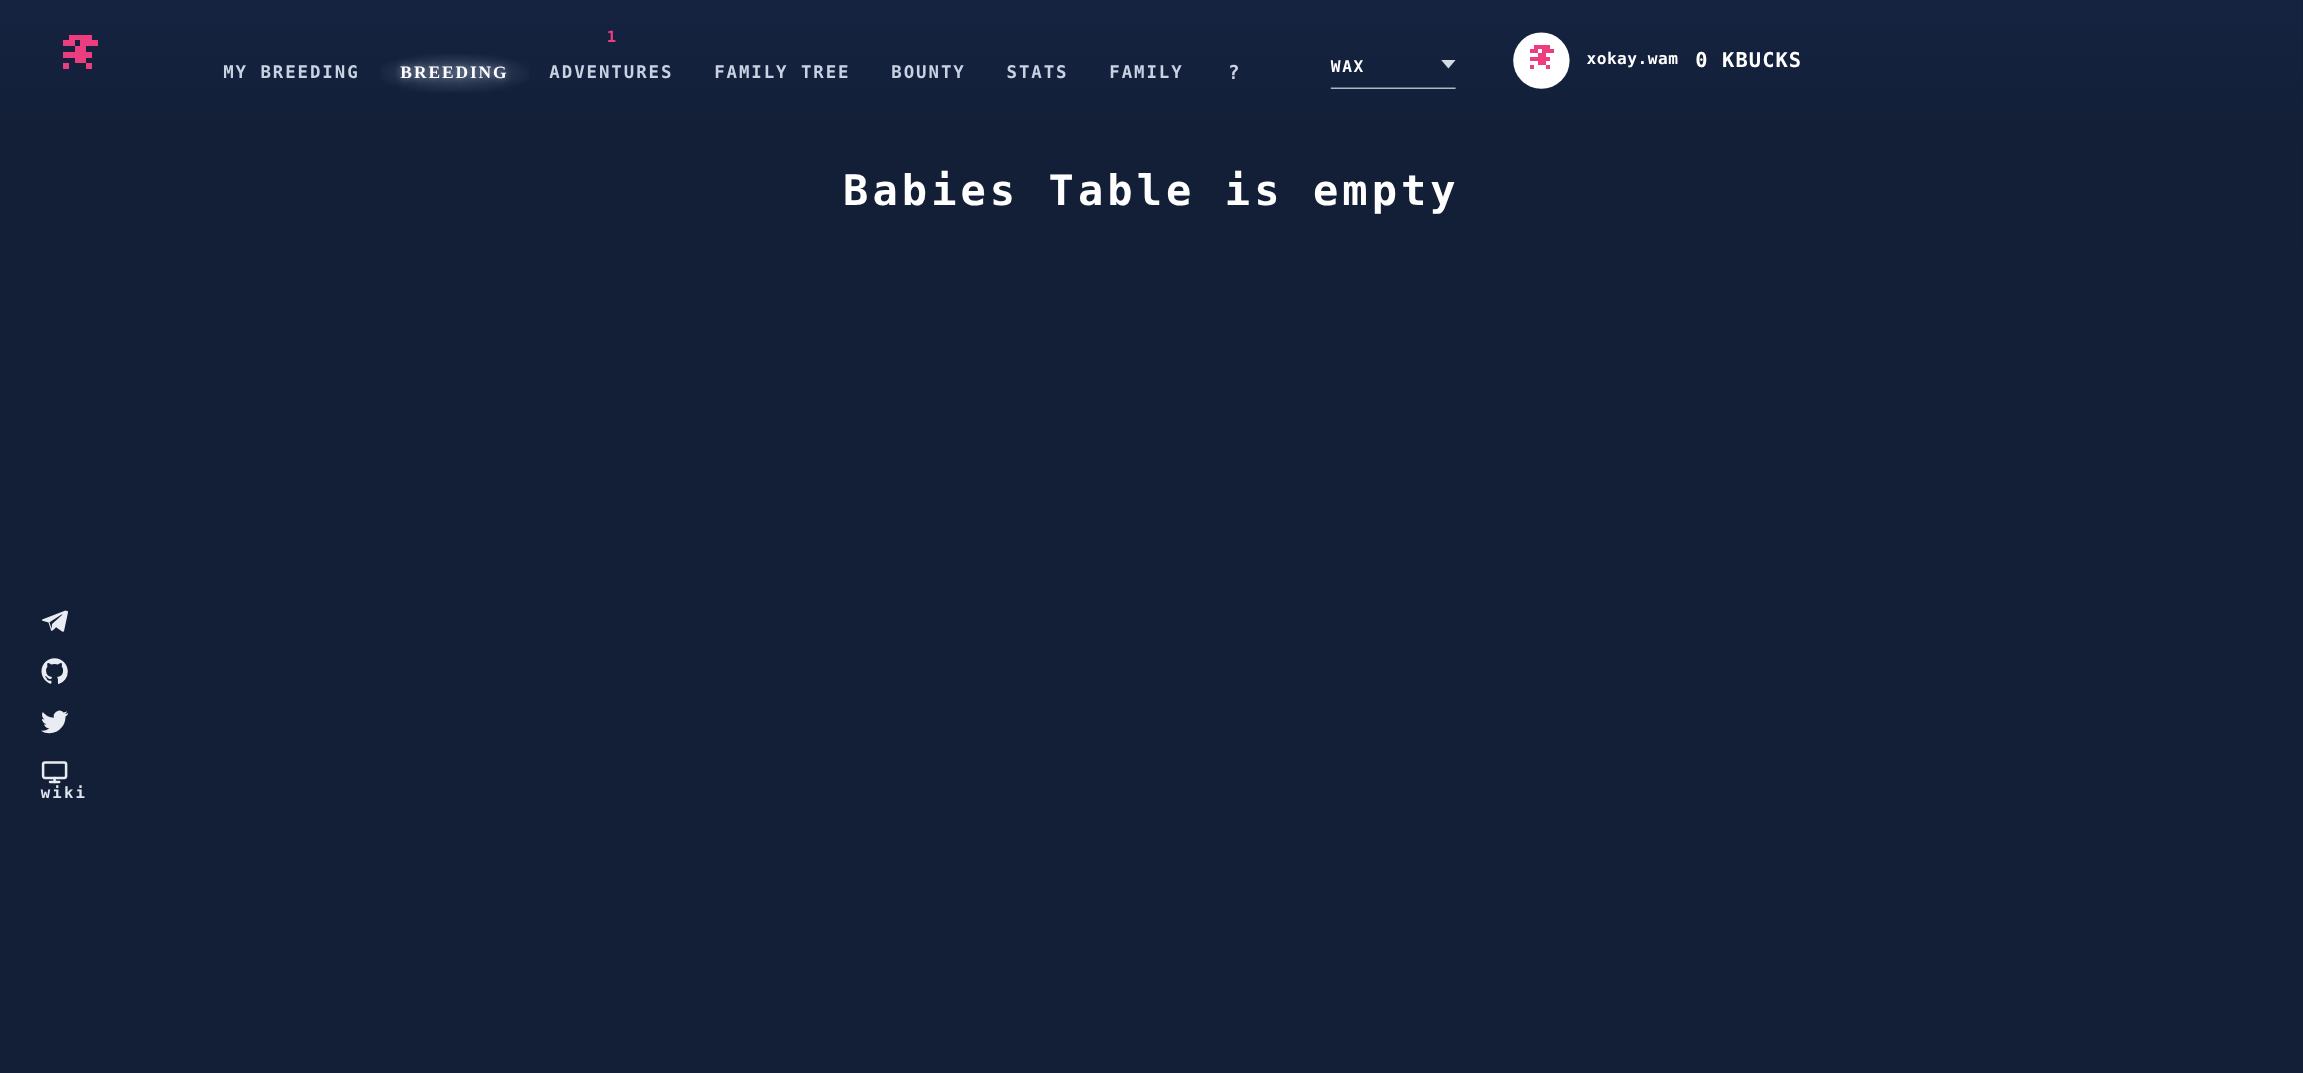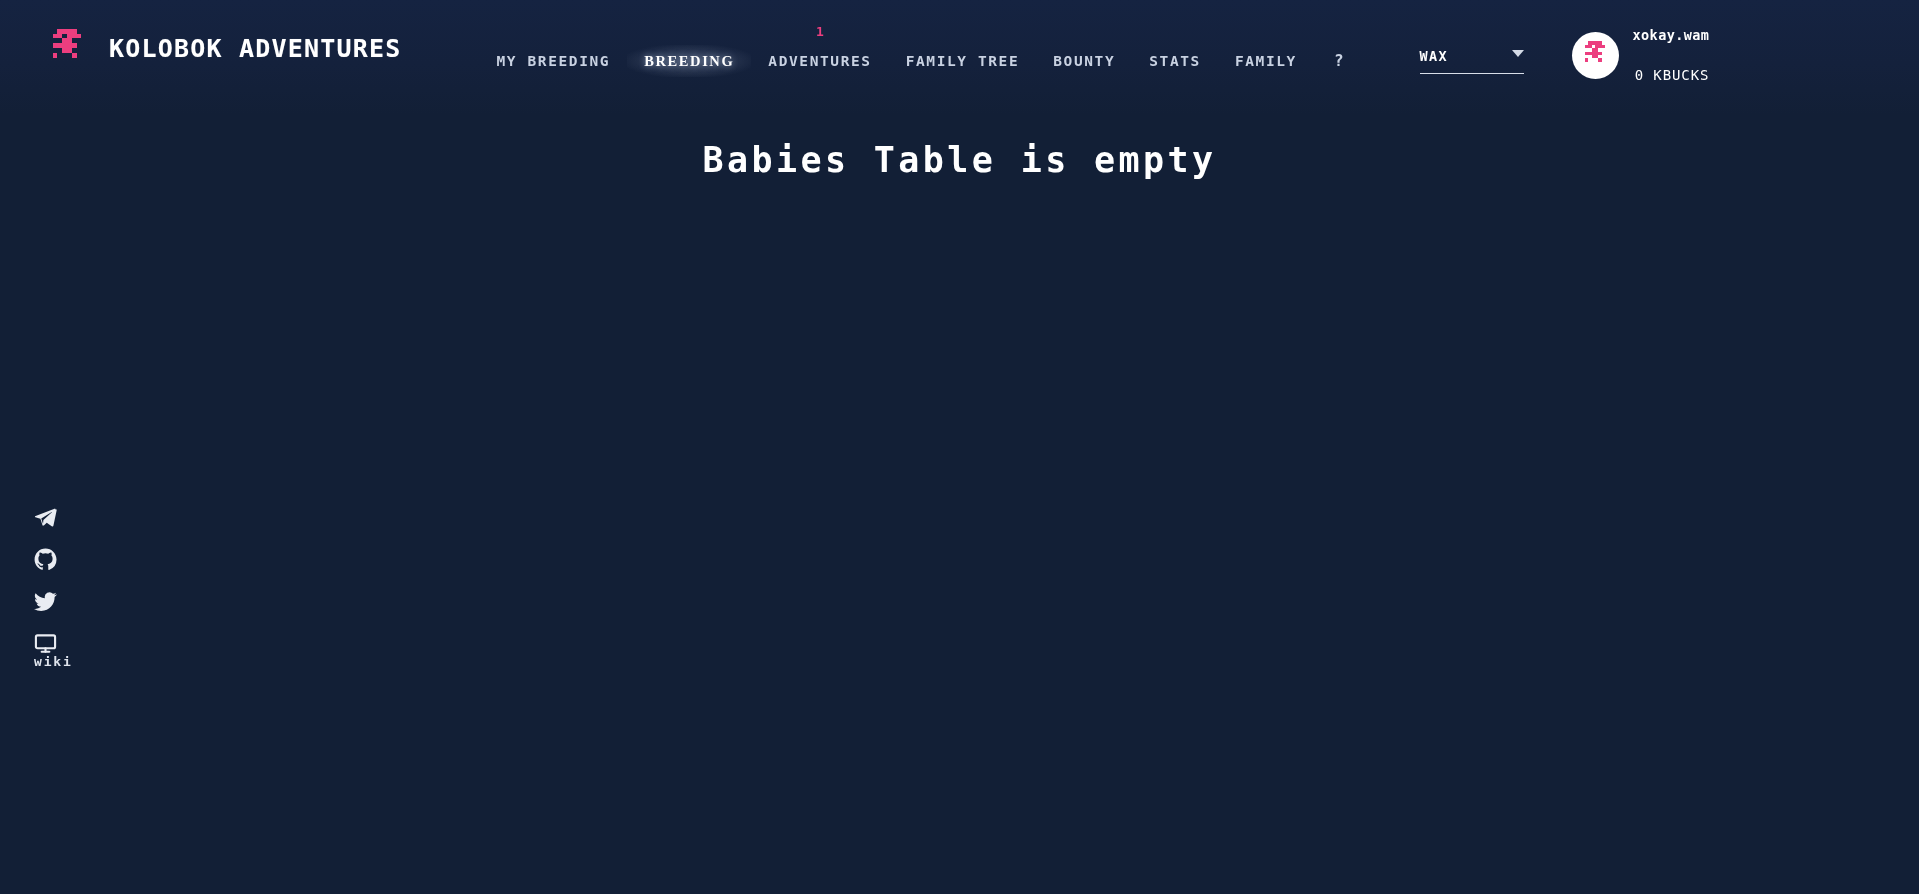--- a/index.html
+++ b/index.html
@@ -155,35 +155,35 @@
     align-items: center;
     justify-content: center;
     flex: none;
     overflow: hidden;
   }
 
   .avatar svg { display: block; }
 
   .account-text {
     display: flex;
-    flex-direction: column;
-    gap: 24px;
+    flex-direction: row;
+    gap: 14px;
   }
 
   .account-name {
     font-size: 13.5px;
     font-weight: 700;
     letter-spacing: 0.4px;
     color: #ffffff;
     white-space: nowrap;
   }
 
   .account-balance {
-    font-size: 14px;
-    font-weight: 400;
+    font-size: 17px;
+    font-weight: 700;
     letter-spacing: 0.9px;
     color: #ffffff;
     white-space: nowrap;
     text-align: right;
   }
 
   
   .main {
     position: absolute;
     top: 115px;
@@ -299,21 +299,20 @@
           <rect x="4" y="4" width="1" height="1"></rect>
           <rect x="5" y="4" width="1" height="1"></rect>
           <rect x="6" y="4" width="1" height="1"></rect>
           <rect x="4" y="5" width="1" height="1"></rect>
           <rect x="5" y="5" width="1" height="1"></rect>
           <rect x="2" y="6" width="1" height="1"></rect>
           <rect x="6" y="6" width="1" height="1"></rect>
         </g>
       </svg>
     </span>
-    <span class="brand-title">KOLOBOK ADVENTURES</span>
   </div>
 
   <nav class="nav">
 
     <a class="nav-item" href="#">
       <span>MY BREEDING</span>
     </a>
 
     <a class="nav-item active" href="#">
       <span>BREEDING</span>

